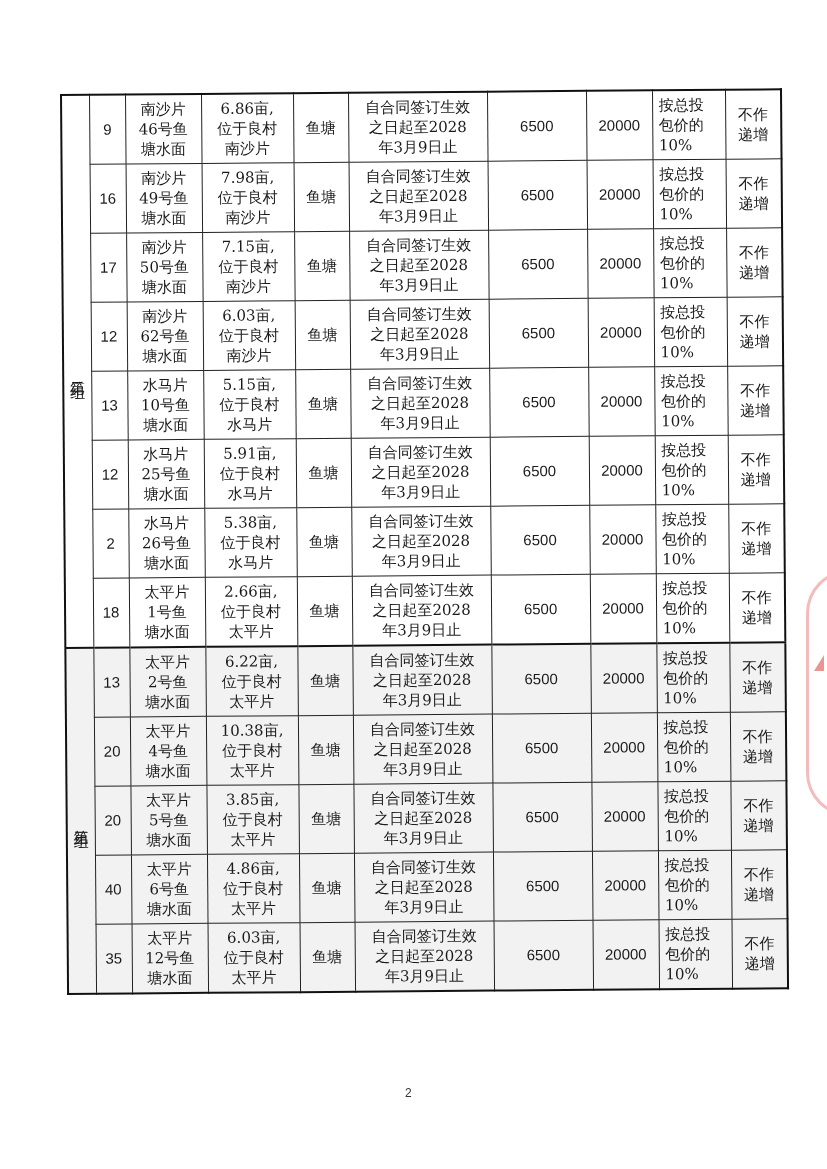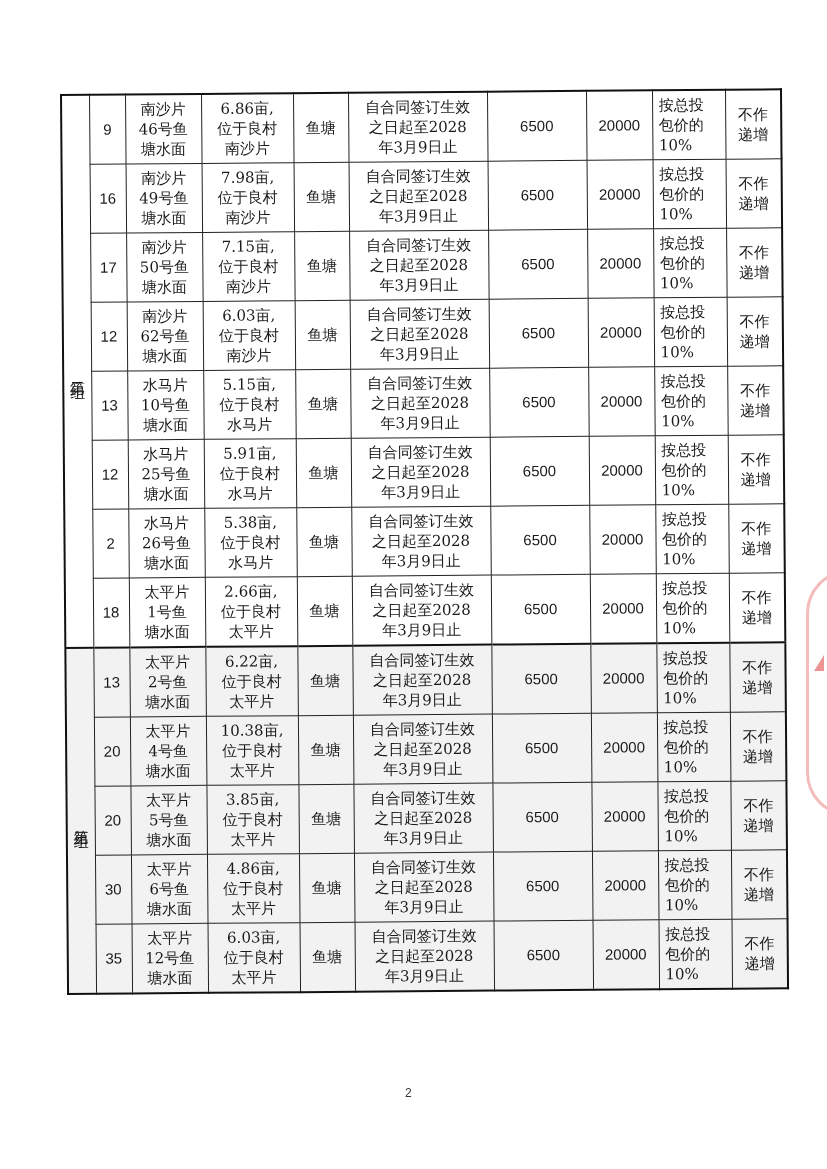--- a/index.html
+++ b/index.html
@@ -383,21 +383,21 @@
             <div>按总投</div>
             <div>包价的</div>
             <div>10%</div>
           </td>
           <td>
             <div>不作</div>
             <div>递增</div>
           </td>
         </tr>
         <tr class="shade">
-          <td class="num">30</td>
+          <td class="num">40</td>
           <td>
             <div>太平片</div>
             <div>6号鱼</div>
             <div>塘水面</div>
           </td>
           <td>
             <div>4.86亩,</div>
             <div>位于良村</div>
             <div>太平片</div>
           </td>

